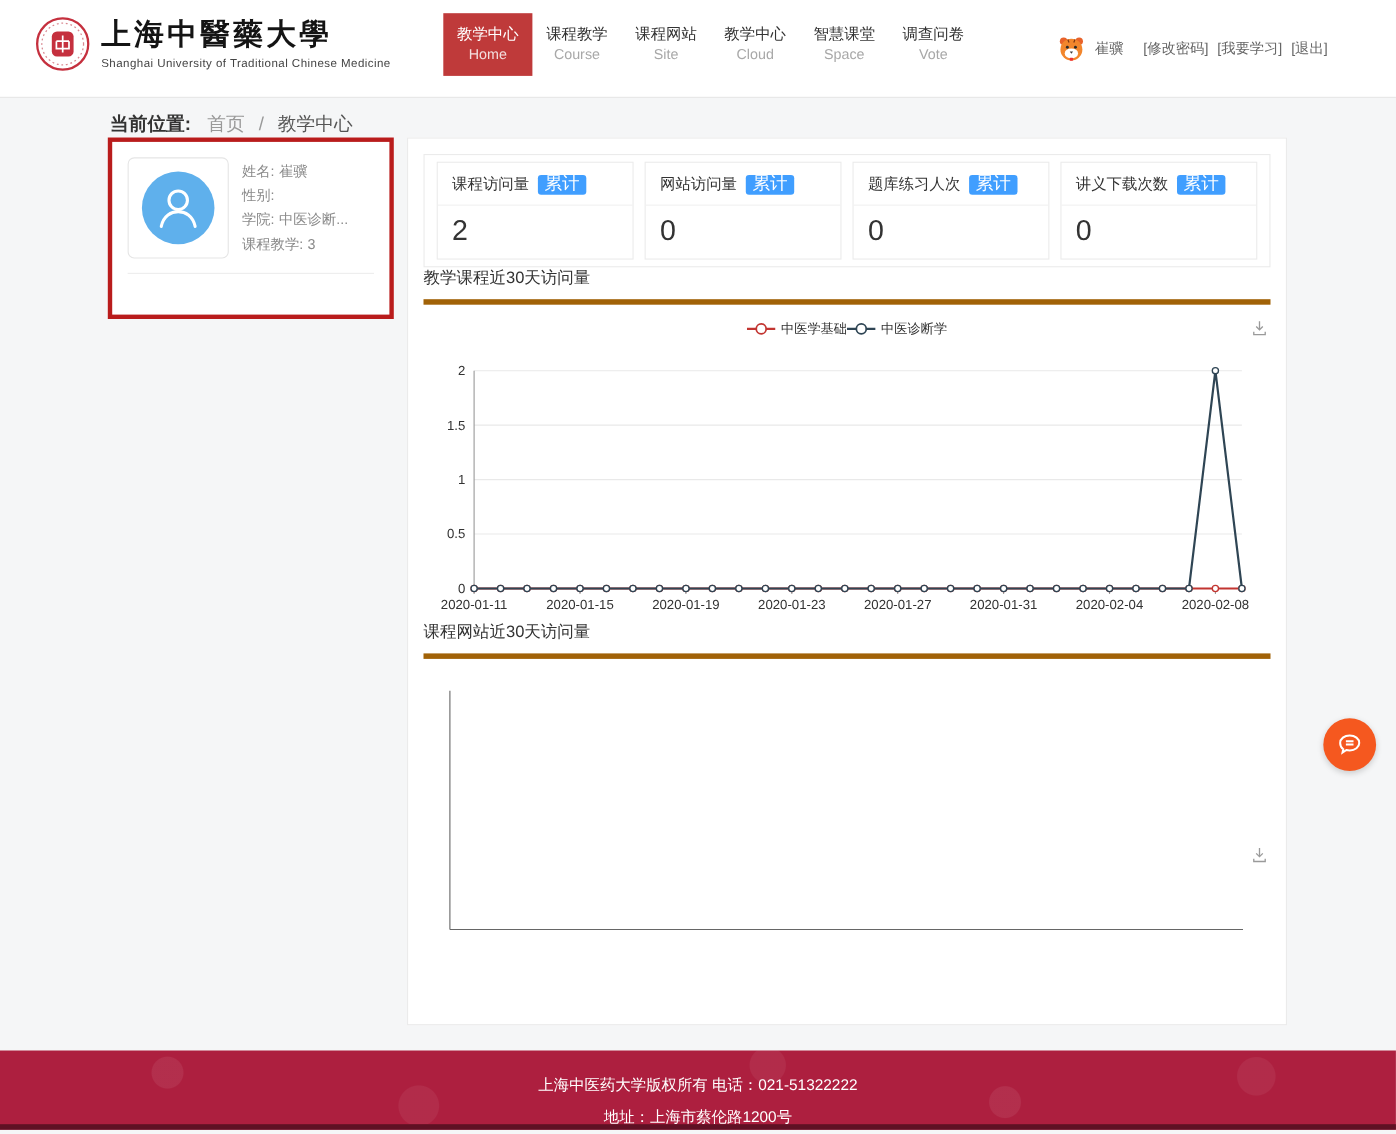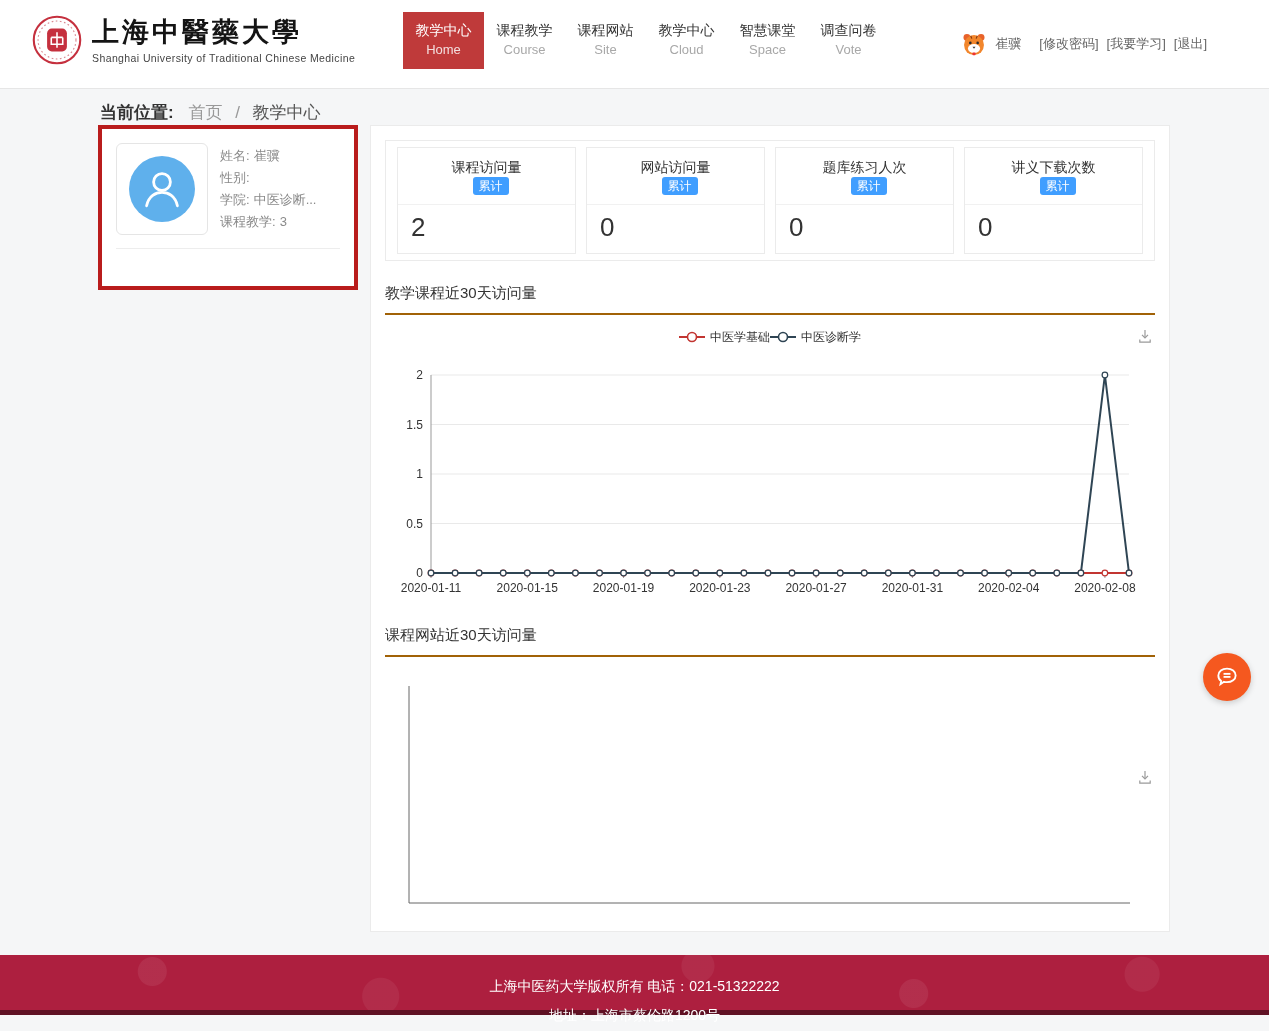--- a/index.html
+++ b/index.html
@@ -59,40 +59,40 @@
   .recent-title { font-size:14px; color:#666; padding-top:13px; }
   
   .main-panel {
     position:absolute; left:370px; top:125px; width:800px; height:807px;
     background:#fff; border:1px solid #ebebeb; padding:14px;
   }
   .stats-wrap { border:1px solid #ebebeb; display:flex; padding:6px; }
   .stat-card { flex:1; border:1px solid #ebebeb; margin:0 5px; background:#fff; }
   .stat-head {
     display:flex; align-items:center; padding:11px 13px 9px;
-    font-size:14px; color:#333; border-bottom:1px solid #f1f1f1;flex-direction:column;
+    font-size:14px; color:#333; border-bottom:1px solid #f1f1f1;
   }
   .stat-badge {
-    margin-left:8px; background:#409eff; color:#fff; font-size:12px;
+    margin-left:8px; background:#409eff; color:#fff; font-size:16px;
     padding:2px 6px; border-radius:3px; line-height:14px;
   }
   .stat-value { font-size:26px; color:#333; padding:7px 13px 10px; }
   .section-title {
-    font-size:15px; color:#333; margin-top:23px; padding-bottom:10px;
-    border-bottom:2px solid #a16207;
+    font-size:15px; color:#333; padding-bottom:10px;
+    border-bottom:5px solid #a16207;
   }
   .legend-row { position:relative; height:32px; margin-top:6px; }
   .legend { display:flex; justify-content:center; align-items:center; height:100%; }
   .legend-item { display:flex; align-items:center; gap:5px; font-size:12px; color:#333; cursor:pointer; }
   .dl-icon { position:absolute; right:2px; top:7px; cursor:pointer; }
   .dl-icon-2 { position:absolute; right:16px; top:643px; cursor:pointer; }
   .chart-box { margin-top:2px; }
   
   .page-footer {
-    position:absolute; left:0; top:955px; width:1269px; height:60px;
+    position:absolute; left:0; top:955px; width:1269px; height:72px;
     background-color:#ad1f3f;
     background-image:
       radial-gradient(circle at 12% 30%, rgba(255,255,255,0.07) 0 14px, transparent 15px),
       radial-gradient(circle at 30% 75%, rgba(255,255,255,0.06) 0 18px, transparent 19px),
       radial-gradient(circle at 55% 20%, rgba(255,255,255,0.06) 0 16px, transparent 17px),
       radial-gradient(circle at 72% 70%, rgba(255,255,255,0.07) 0 14px, transparent 15px),
       radial-gradient(circle at 90% 35%, rgba(255,255,255,0.06) 0 17px, transparent 18px);
     border-bottom:5px solid #5f1124;
     text-align:center; color:#fff; font-size:14px; padding-top:17px;
   }

